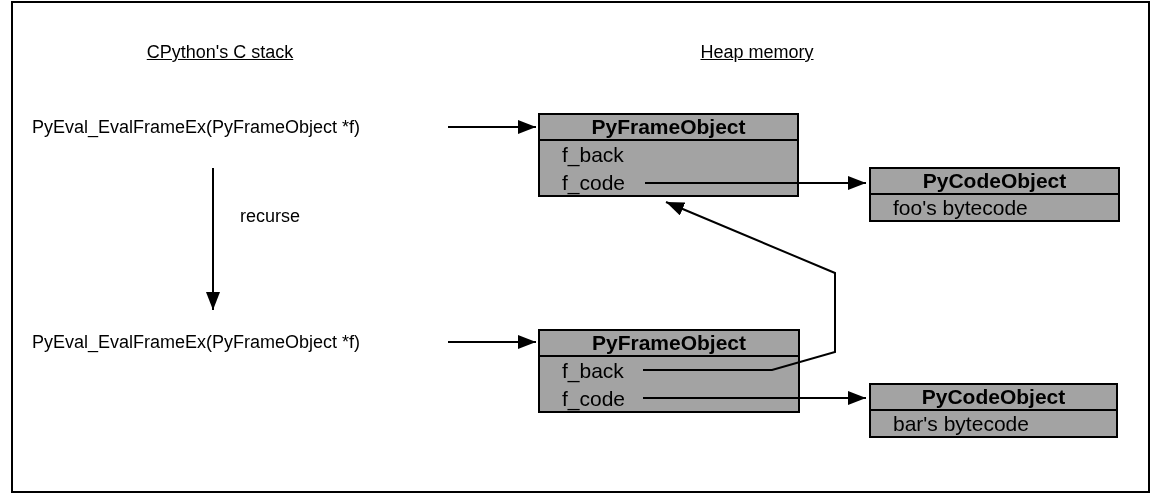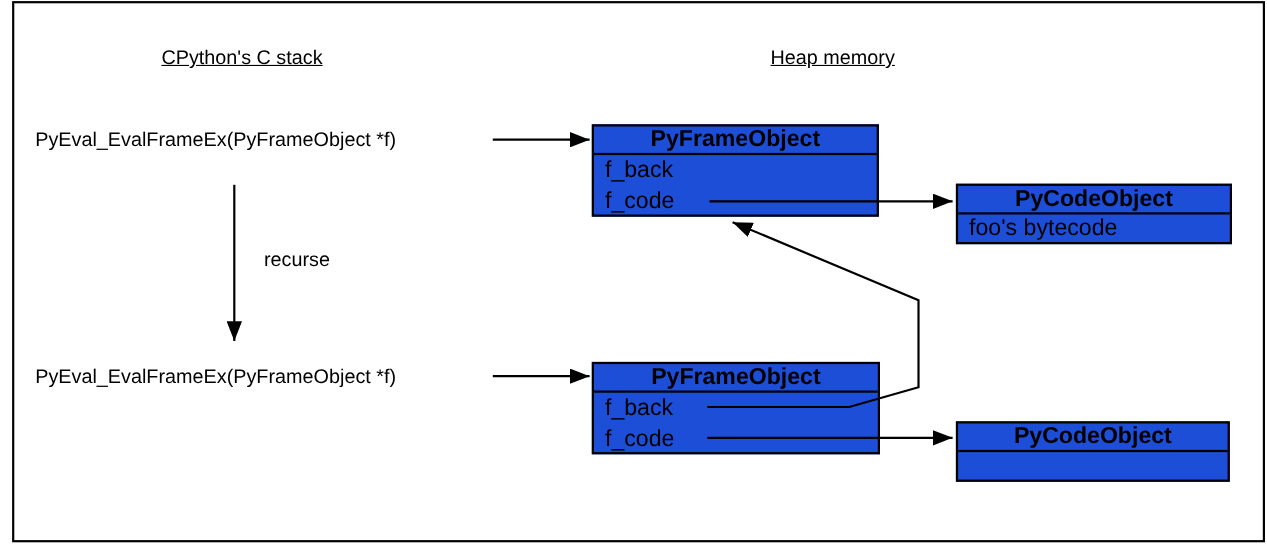--- a/index.html
+++ b/index.html
@@ -32,34 +32,34 @@
   }
   .heading {
     text-decoration: underline;
     text-align: center;
     width: 200px;
   }
   .objbox {
     position: absolute;
     border: 2px solid #000;
     box-sizing: border-box;
-    background: #1d4ed8;
+    background: #a3a3a3;
   }
   .objbox .title {
     font-weight: bold;
     font-size: 21px;
     text-align: center;
     height: 24px;
     line-height: 23px;
     border-bottom: 2px solid #000;
   }
   .objbox .row {
     font-size: 21px;
     line-height: 28px;
-    padding-left: 10px;
+    padding-left: 22px;
     white-space: nowrap;
   }
   .codebox .row {
     line-height: 26px;
     border-radius: 13px;
   }
   .arrows {
     position: absolute;
     left: 0;
     top: 0;
@@ -68,21 +68,21 @@
 </style>
 </head>
 <body>
 
 <div class="frame-border"></div>
 
 <div class="label heading" style="left:120px; top:38px;">CPython's C stack</div>
 <div class="label heading" style="left:657px; top:38px;text-align:center;">Heap memory</div>
 
 <div class="label" style="left:32px; top:113px;">PyEval_EvalFrameEx(PyFrameObject *f)</div>
-<div class="label" style="left:240px; top:222px;text-align:right;">recurse</div>
+<div class="label" style="left:240px; top:202px;text-align:right;">recurse</div>
 <div class="label" style="left:32px; top:328px;">PyEval_EvalFrameEx(PyFrameObject *f)</div>
 
 <div class="objbox framebox" style="left:538px; top:113px; width:261px; height:84px;">
   <div class="title">PyFrameObject</div>
   <div class="row">f_back</div>
   <div class="row">f_code</div>
 </div>
 
 <div class="objbox codebox" style="left:869px; top:167px; width:251px; height:55px;">
   <div class="title">PyCodeObject</div>
@@ -90,20 +90,21 @@
 </div>
 
 <div class="objbox framebox" style="left:538px; top:329px; width:262px; height:84px;">
   <div class="title">PyFrameObject</div>
   <div class="row">f_back</div>
   <div class="row">f_code</div>
 </div>
 
 <div class="objbox codebox" style="left:869px; top:383px; width:249px; height:55px;">
   <div class="title">PyCodeObject</div>
+  <div class="row">bar's bytecode</div>
 </div>
 
 <svg class="arrows" width="1152" height="504" viewBox="0 0 1152 504">
   <defs>
     <marker id="ah" viewBox="0 0 9 7" markerWidth="9" markerHeight="7" refX="9" refY="3.5" orient="auto" markerUnits="strokeWidth">
       <path d="M0,0 L9,3.5 L0,7 Z" fill="#000"></path>
     </marker>
   </defs>
   <path d="M448,127 H536" stroke="#000" stroke-width="2" fill="none" marker-end="url(#ah)"></path>
   <path d="M213,168 V310" stroke="#000" stroke-width="2" fill="none" marker-end="url(#ah)"></path>

